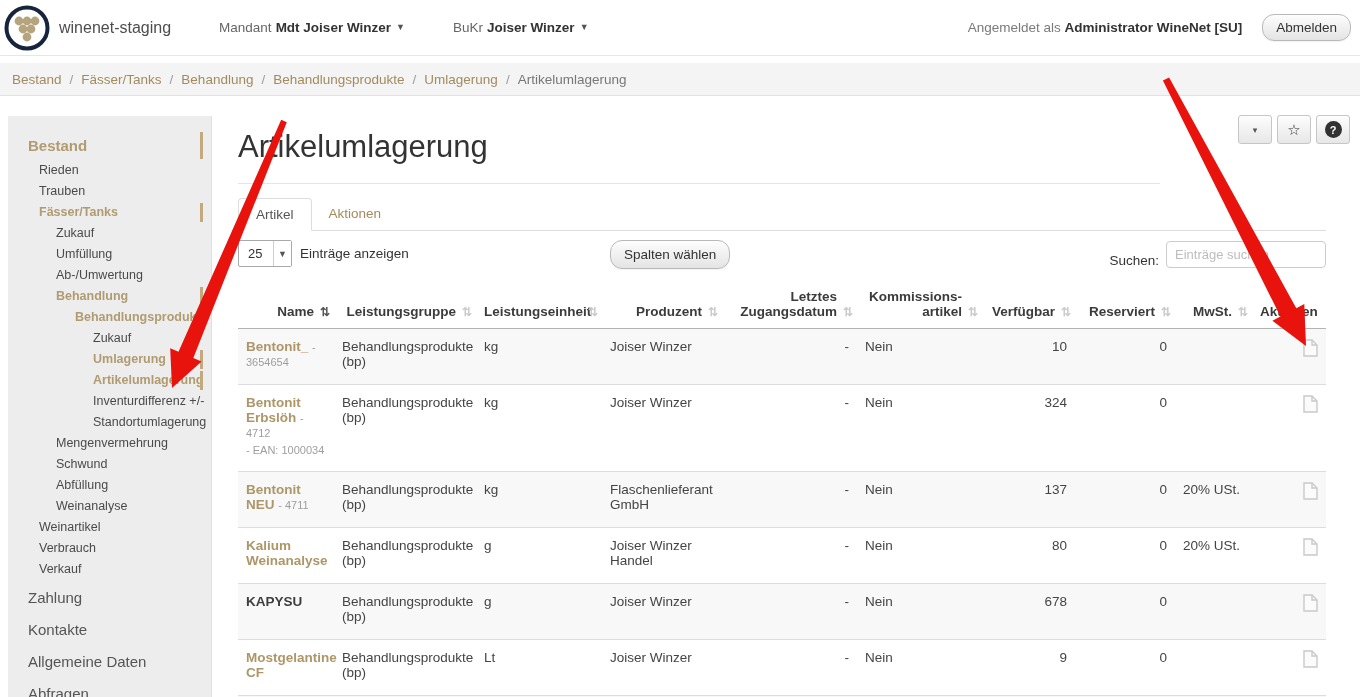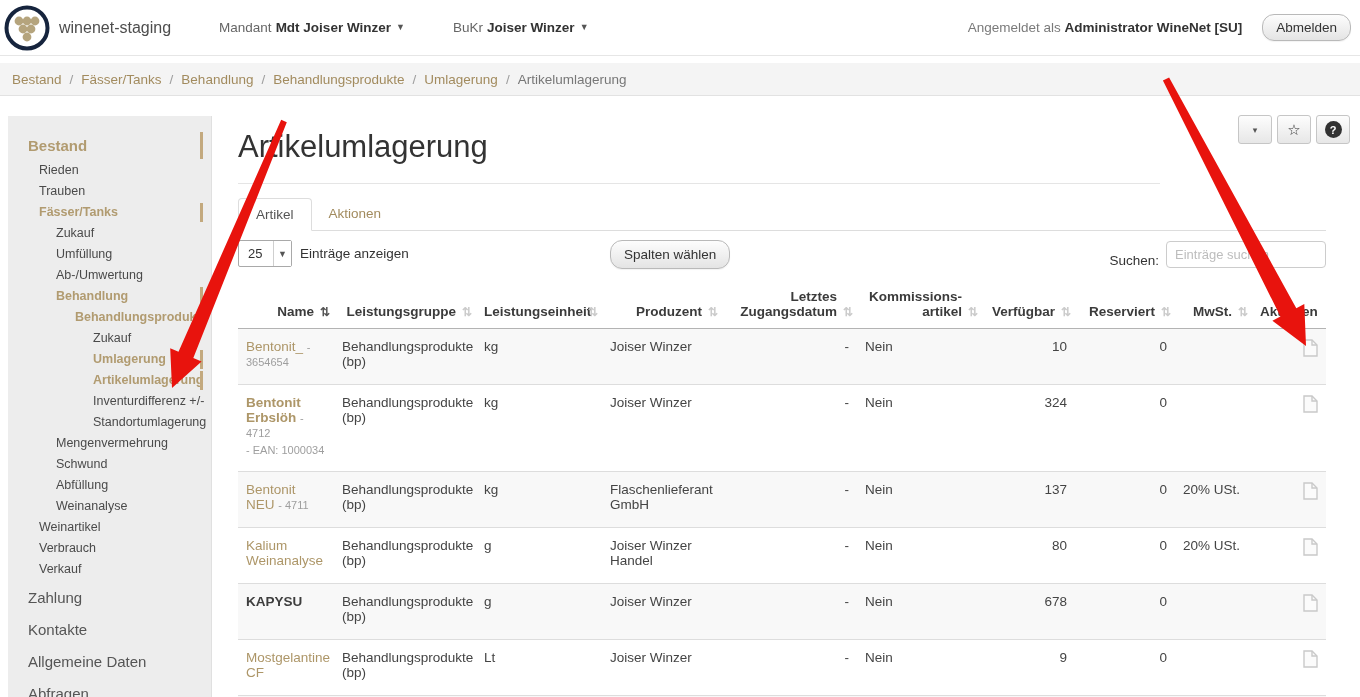--- a/index.html
+++ b/index.html
@@ -87,21 +87,21 @@
   .grid th { position:relative; font-weight:bold; color:#3b3b3b; text-align:right; vertical-align:bottom;
     padding:6px 20px 9px 8px; cursor:pointer; border-bottom:1px solid #b3b3b3; }
   .grid th .th-label { white-space:pre-line; }
   .sort-icon { position:absolute; right:4px; bottom:9px; font-size:12px; color:#cbcbcb; }
   .sort-icon.sorted { color:#555; }
   .grid th:nth-child(5) { text-align:right; }
   .grid td { vertical-align:top; padding:10px 8px 15px 8px; border-top:1px solid #ddd; color:#444; }
   .grid tbody tr:first-child td { border-top:none; }
   .grid tbody tr:nth-child(odd) { background:#f8f8f8; }
   .grid td:nth-child(5), .grid td:nth-child(7), .grid td:nth-child(8), .grid td:nth-child(10) { text-align:right; }
-  .grid a.article-link { color:#ad9668; text-decoration:none; cursor:pointer; }
+  .grid a.article-link { color:#ad9668; text-decoration:none; cursor:pointer;font-weight:bold; }
   .grid a.article-link.bold { font-weight:bold; }
   .grid a.article-link.plain { color:#3e3e3e; font-weight:bold; }
   .sub { font-size:11px; color:#9e9e9e; }
   .ean { display:block; margin-top:4px; }
   .doc-icon { display:inline-block; }
 
   
   #annotations { position:absolute; left:0; top:0; pointer-events:none; z-index:50; }
 </style>
 </head>

